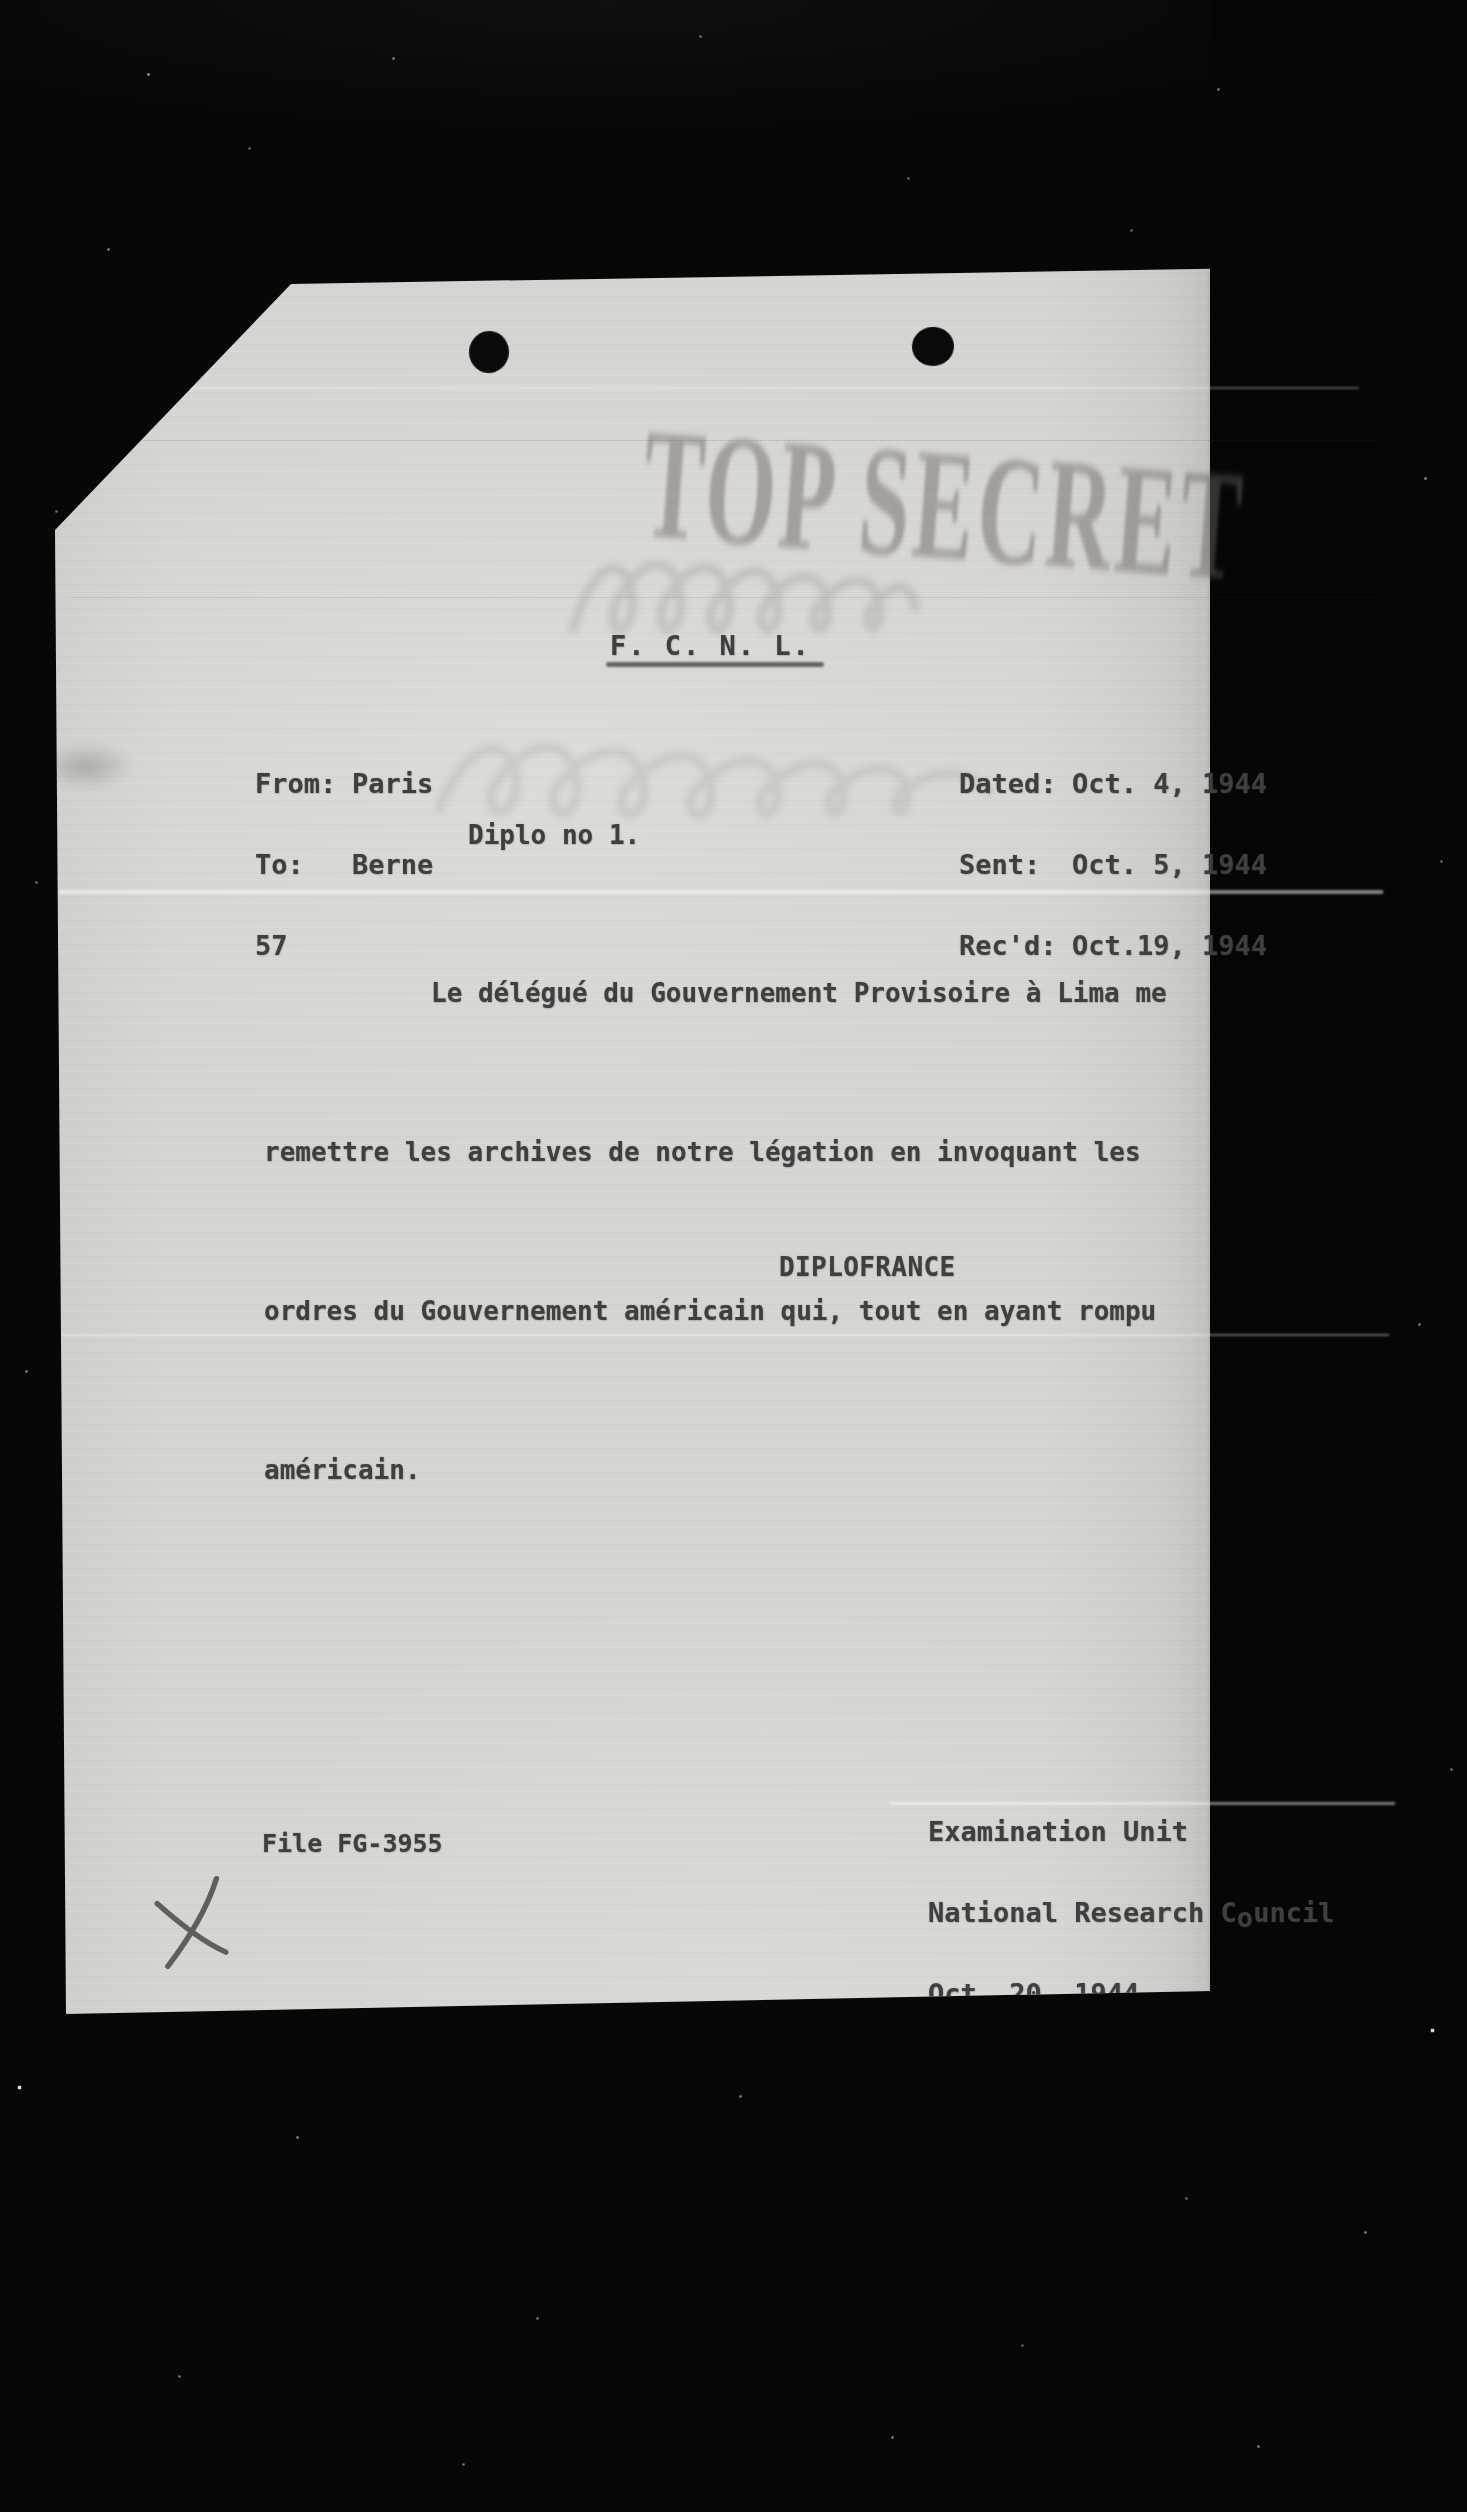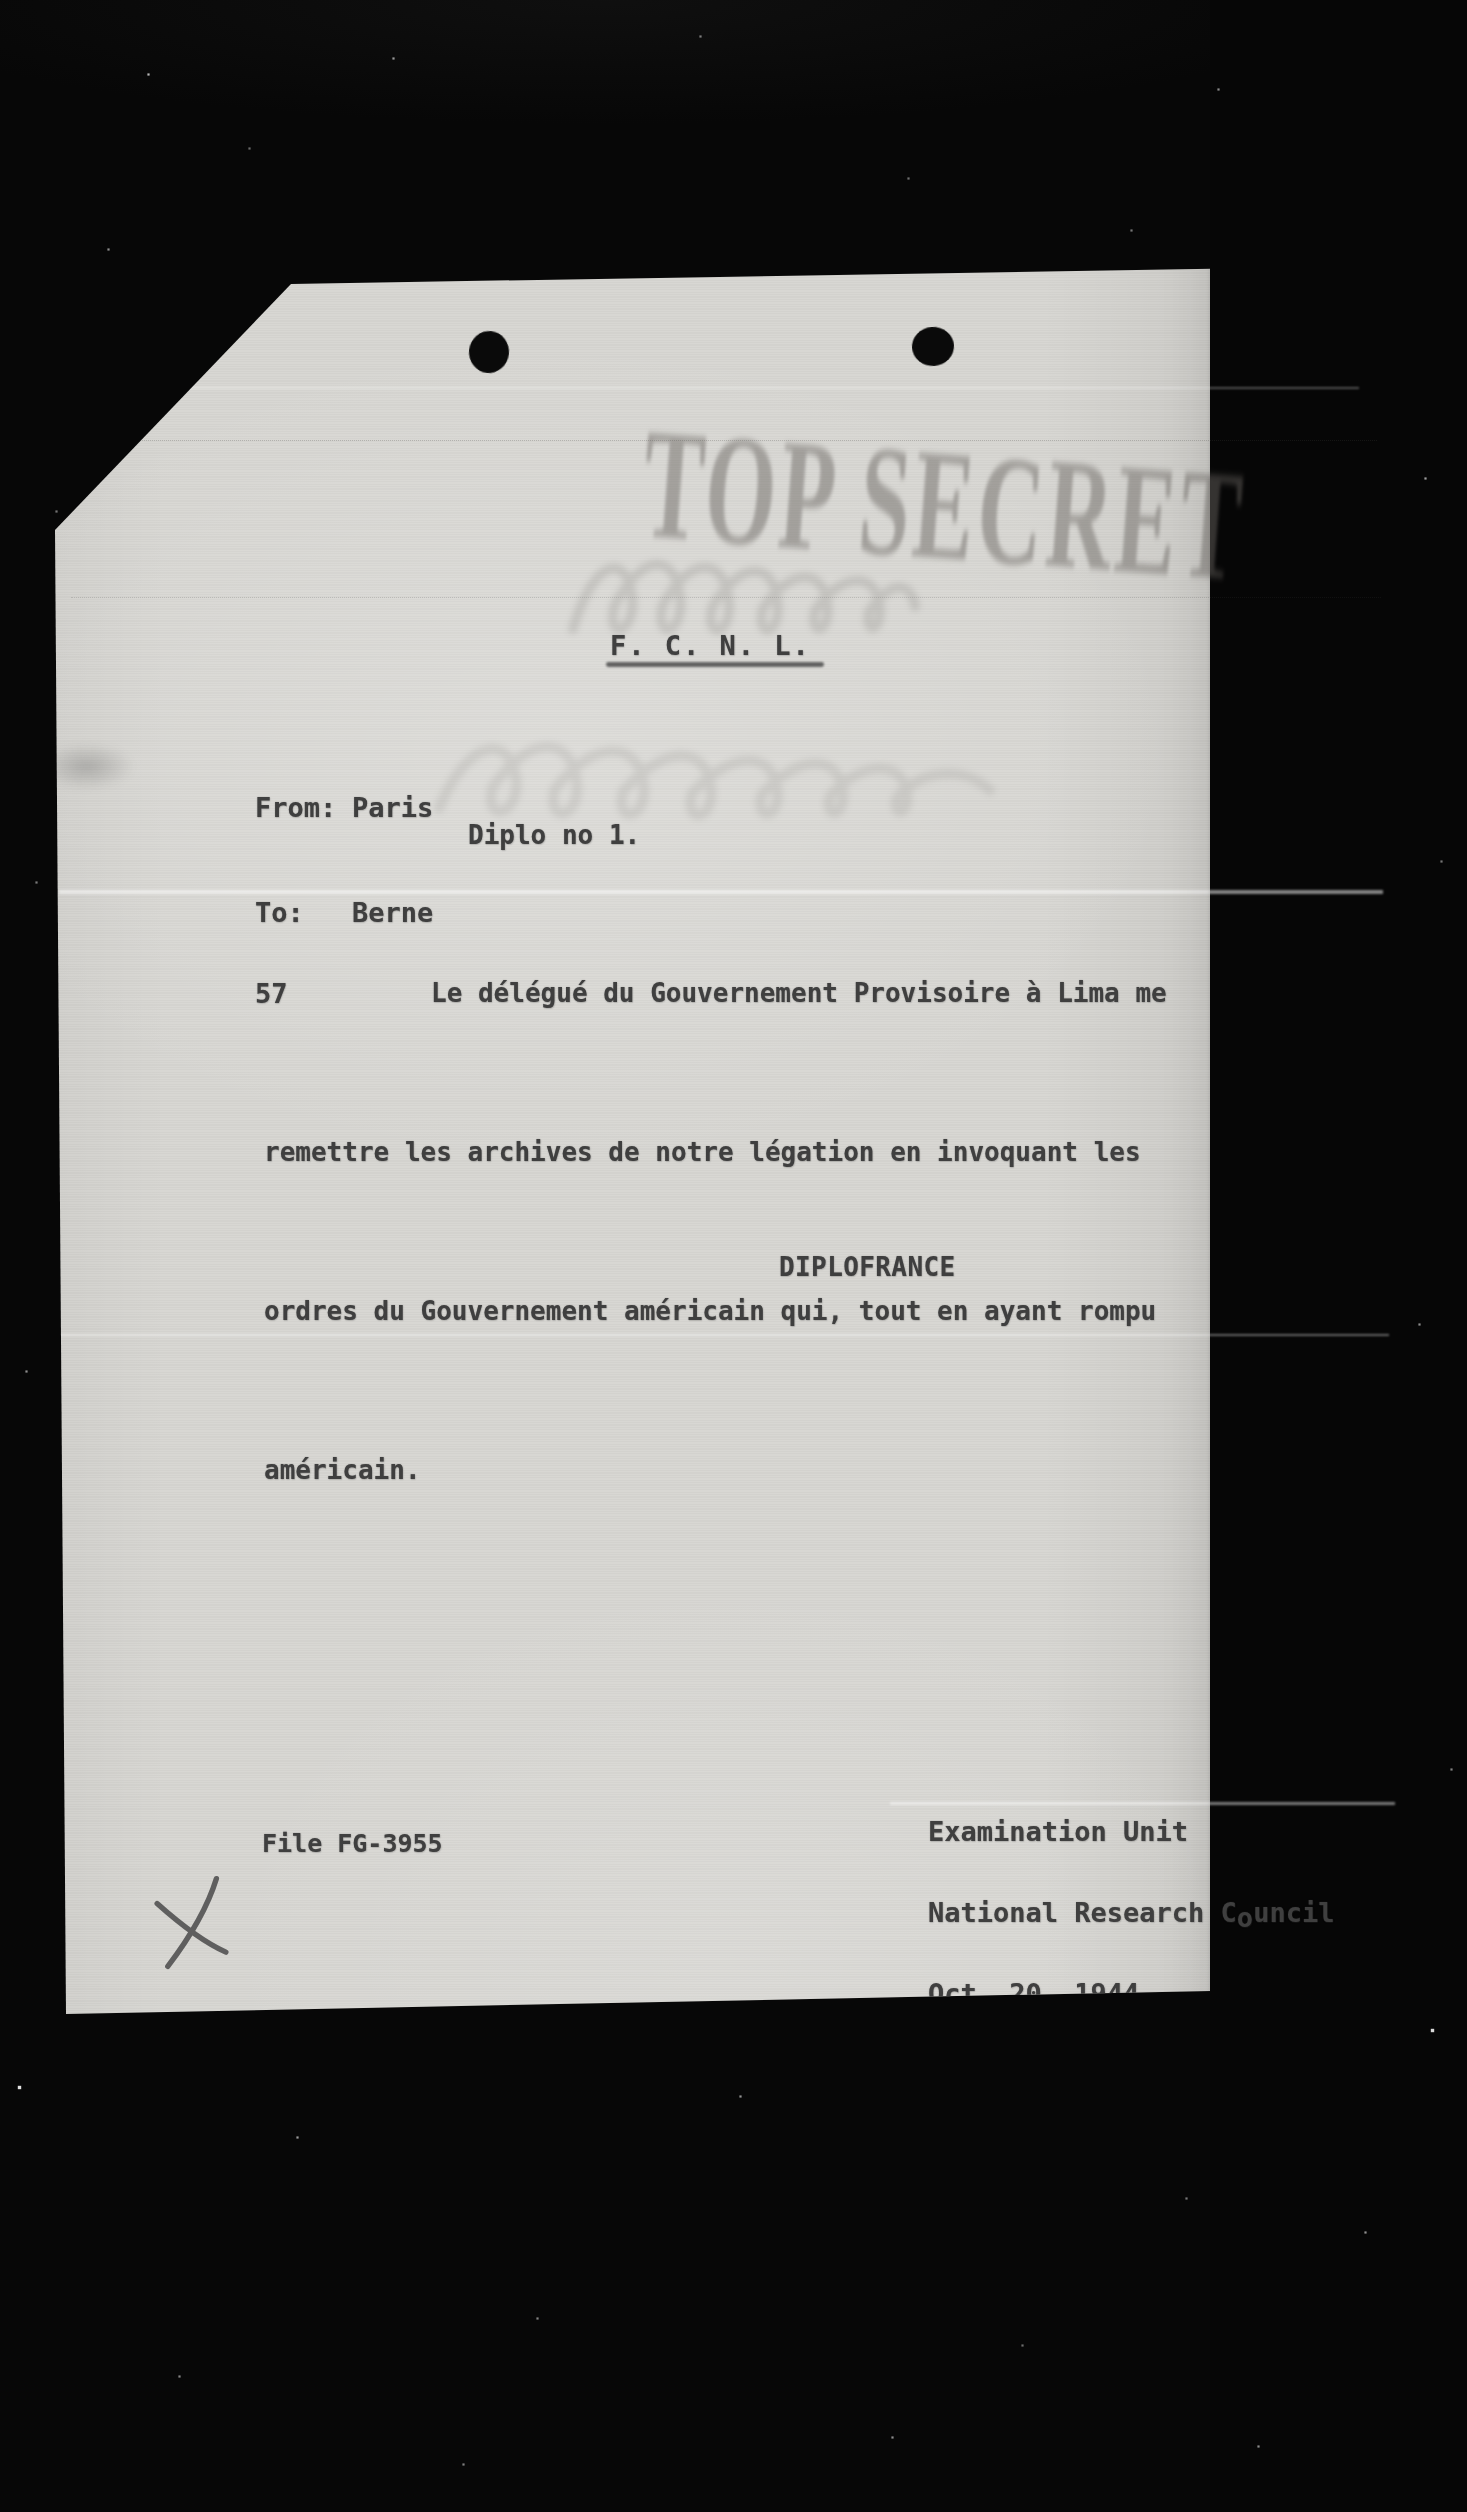--- a/index.html
+++ b/index.html
@@ -77,21 +77,21 @@
     text-shadow: 0 0 1.2px rgba(62,62,62,0.45), 0.6px 0.6px 1.2px rgba(62,62,62,0.18);
     white-space: pre;
   }
   .heading { left: 610px; top: 630px; font-size: 27px; line-height: 31px; letter-spacing: 2px; }
   .heading-underline {
     position: absolute; left: 606px; top: 662px; width: 218px; height: 4.7px;
     background: #454545; opacity: 0.8; border-radius: 2.4px; filter: blur(0.8px);
   }
   .meta-left  { left: 255px;  top: 716px; font-size: 27px; line-height: 27px; }
   .meta-right { left: 959px; top: 716px; font-size: 27px; line-height: 27px; }
-  .meta-left .lbl  { display: inline-block; width: 97px; margin-top: 24px; }
+  .meta-left .lbl  { display: inline-block; width: 97px; }
   .meta-right .lbl { display: inline-block; width: 113px; }
   .ref-line { left: 432px; top: 820px; font-size: 26px; line-height: 30px; margin-left: 36px; }
   .body-block { left: 264px; top: 861px; font-size: 26px; line-height: 53px; }
   .body-block .indent { padding-left: 167px; }
   .signature { left: 779px; top: 1241px; font-size: 26px; line-height: 30px; letter-spacing: 0.4px; margin-top: 11px; }
   .unit-block { left: 928px; top: 1764px; font-size: 27px; line-height: 27px; }
   .unit-block .sub-o { position: relative; top: 5.3px; }
   .file-line { left: 262px; top: 1830px; font-size: 25px; line-height: 27px; }
 
   
@@ -141,20 +141,25 @@
 
     <div class="type heading">F. C. N. L.</div>
     <div class="heading-underline"></div>
 
     <div class="type meta-left">
       <div><span class="lbl">From:</span><span>Paris</span></div>
       <div><span class="lbl">To:</span><span>Berne</span></div>
       <div>57</div>
     </div>
 
+    <div class="type meta-right">
+      <div><span class="lbl">Dated:</span><span>Oct. 4, 1944</span></div>
+      <div><span class="lbl">Sent:</span><span>Oct. 5, 1944</span></div>
+      <div><span class="lbl">Rec'd:</span><span>Oct.19, 1944</span></div>
+    </div>
 
     <div class="type ref-line">Diplo no 1.</div>
 
     <div class="type body-block">
       <div class="indent">Le délégué du Gouvernement Provisoire à Lima me</div>
       <div>remettre les archives de notre légation en invoquant les</div>
       <div>ordres du Gouvernement américain qui, tout en ayant rompu</div>
       <div>américain.</div>
     </div>
 

